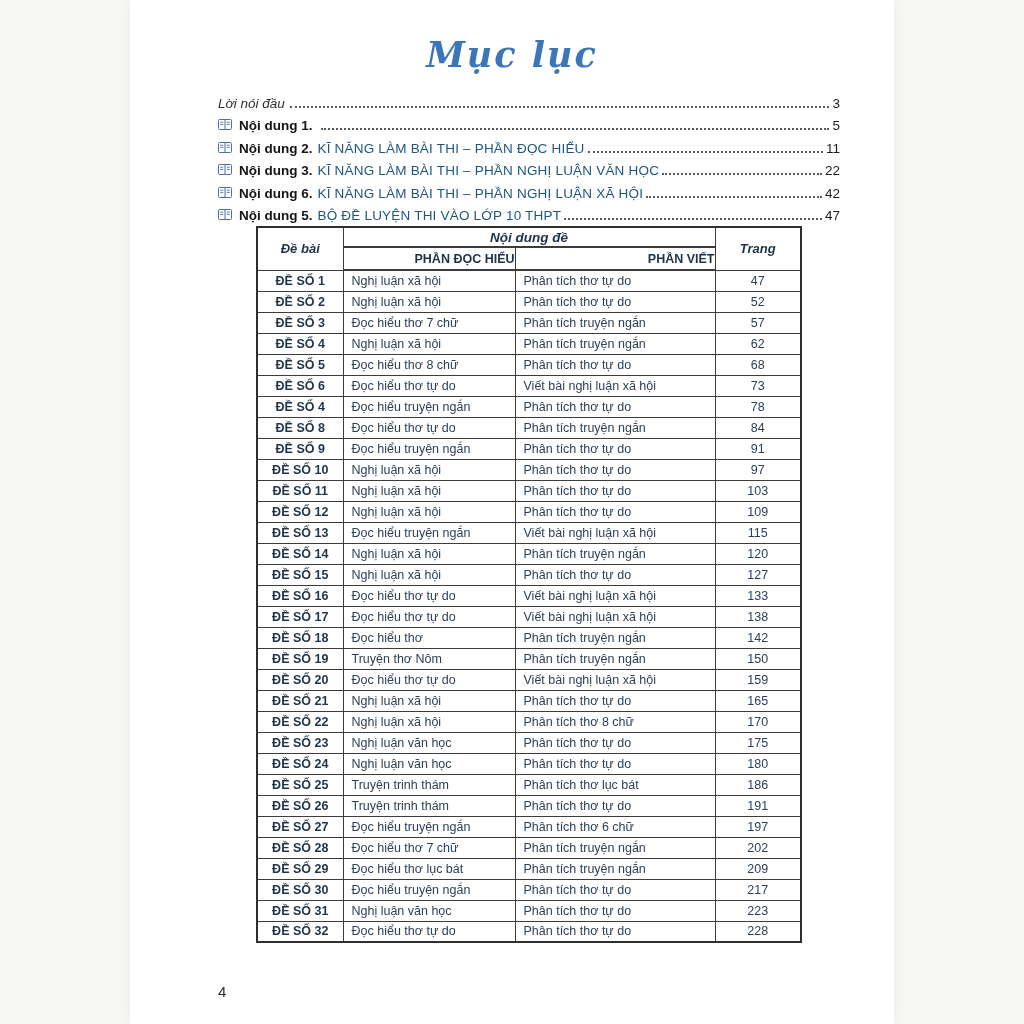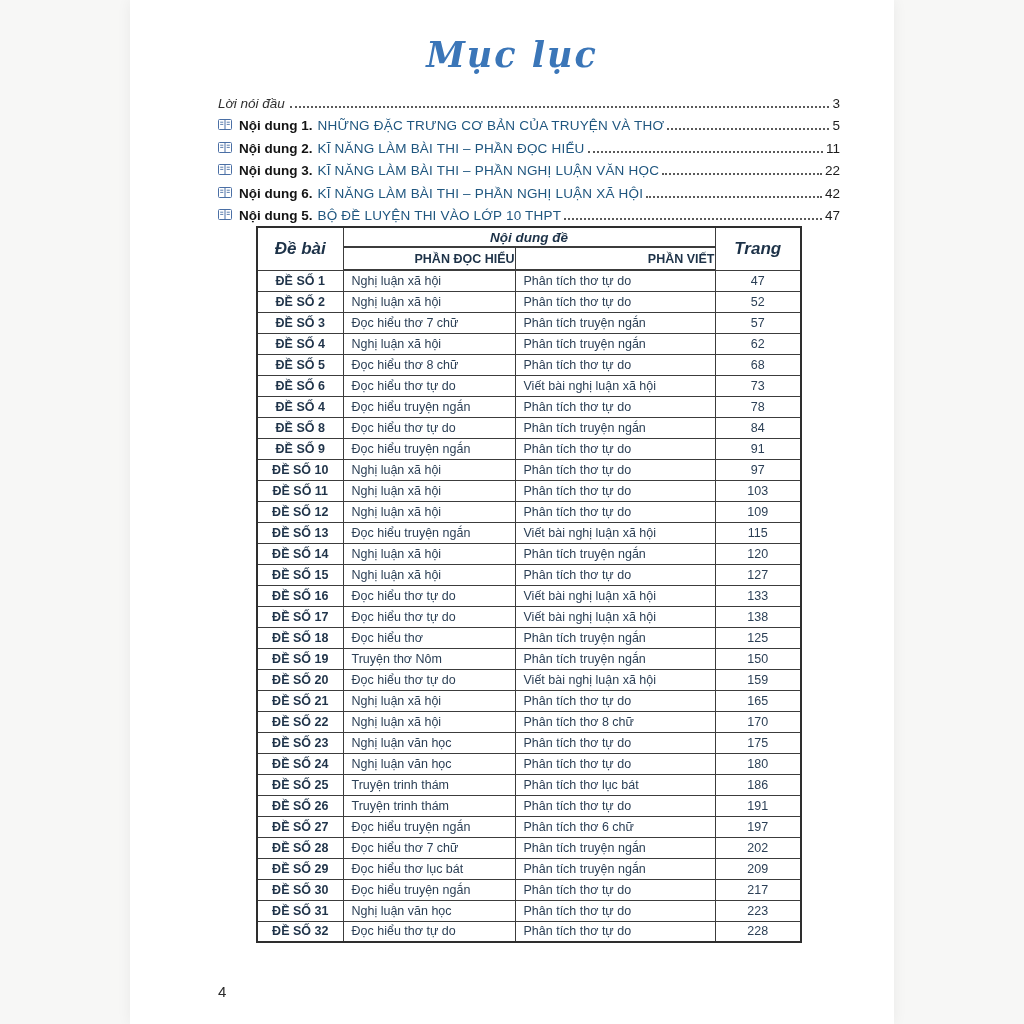--- a/index.html
+++ b/index.html
@@ -38,21 +38,21 @@
     font-size:12.5px; color:#2b3f55;
     border:2px solid #2e2e2e;
   }
   .contents-table th, .contents-table td { border:1px solid #3c3c3c; }
   .contents-table td { height:21px; padding:0 8px; }
   td.c-de { font-weight:bold; text-align:center; width:86px; color:#1f3349; padding:0 4px; }
   td.c-dh { width:172px; }
   td.c-pv { width:200px; }
   td.c-tr { text-align:center; width:84px; }
   thead th { font-weight:bold; color:#1d3248; }
-  th.h-de, th.h-tr { font-style:italic; font-size:17px; width:86px; }
+  th.h-de, th.h-tr { font-style:italic; font-size:13px; width:86px; }
   th.h-nd { font-style:italic; font-size:13.5px; height:20px; border-bottom-width:2px; }
   th.h-dh, th.h-pv { font-size:12.5px; height:23px; border-bottom-width:2px;text-align:right; }
   .page-number {
     position:absolute; left:218px; top:983px;
     font-size:15px; color:#2a2a2a;
   }
 </style>
 </head>
 <body>
 
@@ -72,21 +72,20 @@
           <svg width="14" height="11" viewBox="0 0 14 11">
             <rect x="0.5" y="0.5" width="13" height="10" rx="1" fill="none" stroke="#4a6fa5" stroke-width="1"></rect>
             <line x1="7" y1="0.5" x2="7" y2="10.5" stroke="#4a6fa5" stroke-width="1"></line>
             <line x1="2.2" y1="3.2" x2="5.3" y2="3.2" stroke="#4a6fa5" stroke-width="0.9"></line>
             <line x1="2.2" y1="5.4" x2="5.3" y2="5.4" stroke="#4a6fa5" stroke-width="0.9"></line>
             <line x1="8.7" y1="3.2" x2="11.8" y2="3.2" stroke="#4a6fa5" stroke-width="0.9"></line>
             <line x1="8.7" y1="5.4" x2="11.8" y2="5.4" stroke="#4a6fa5" stroke-width="0.9"></line>
           </svg>
         </span>
         <span class="toc-label">Nội dung 1.</span>
-        <span class="toc-title">NHỮNG ĐẶC TRƯNG CƠ BẢN CỦA TRUYỆN VÀ THƠ</span>
         <span class="leader"></span>
         <span class="pg">5</span>
       </div>
       <div class="toc-row">
         <span class="book-icon">
           <svg width="14" height="11" viewBox="0 0 14 11">
             <rect x="0.5" y="0.5" width="13" height="10" rx="1" fill="none" stroke="#4a6fa5" stroke-width="1"></rect>
             <line x1="7" y1="0.5" x2="7" y2="10.5" stroke="#4a6fa5" stroke-width="1"></line>
             <line x1="2.2" y1="3.2" x2="5.3" y2="3.2" stroke="#4a6fa5" stroke-width="0.9"></line>
             <line x1="2.2" y1="5.4" x2="5.3" y2="5.4" stroke="#4a6fa5" stroke-width="0.9"></line>
@@ -262,21 +261,21 @@
       <tr>
         <td class="c-de">ĐỀ SỐ 17</td>
         <td class="c-dh">Đọc hiểu thơ tự do</td>
         <td class="c-pv">Viết bài nghị luận xã hội</td>
         <td class="c-tr">138</td>
       </tr>
       <tr>
         <td class="c-de">ĐỀ SỐ 18</td>
         <td class="c-dh">Đọc hiểu thơ</td>
         <td class="c-pv">Phân tích truyện ngắn</td>
-        <td class="c-tr">125</td>
+        <td class="c-tr">142</td>
       </tr>
       <tr>
         <td class="c-de">ĐỀ SỐ 19</td>
         <td class="c-dh">Truyện thơ Nôm</td>
         <td class="c-pv">Phân tích truyện ngắn</td>
         <td class="c-tr">150</td>
       </tr>
       <tr>
         <td class="c-de">ĐỀ SỐ 20</td>
         <td class="c-dh">Đọc hiểu thơ tự do</td>

